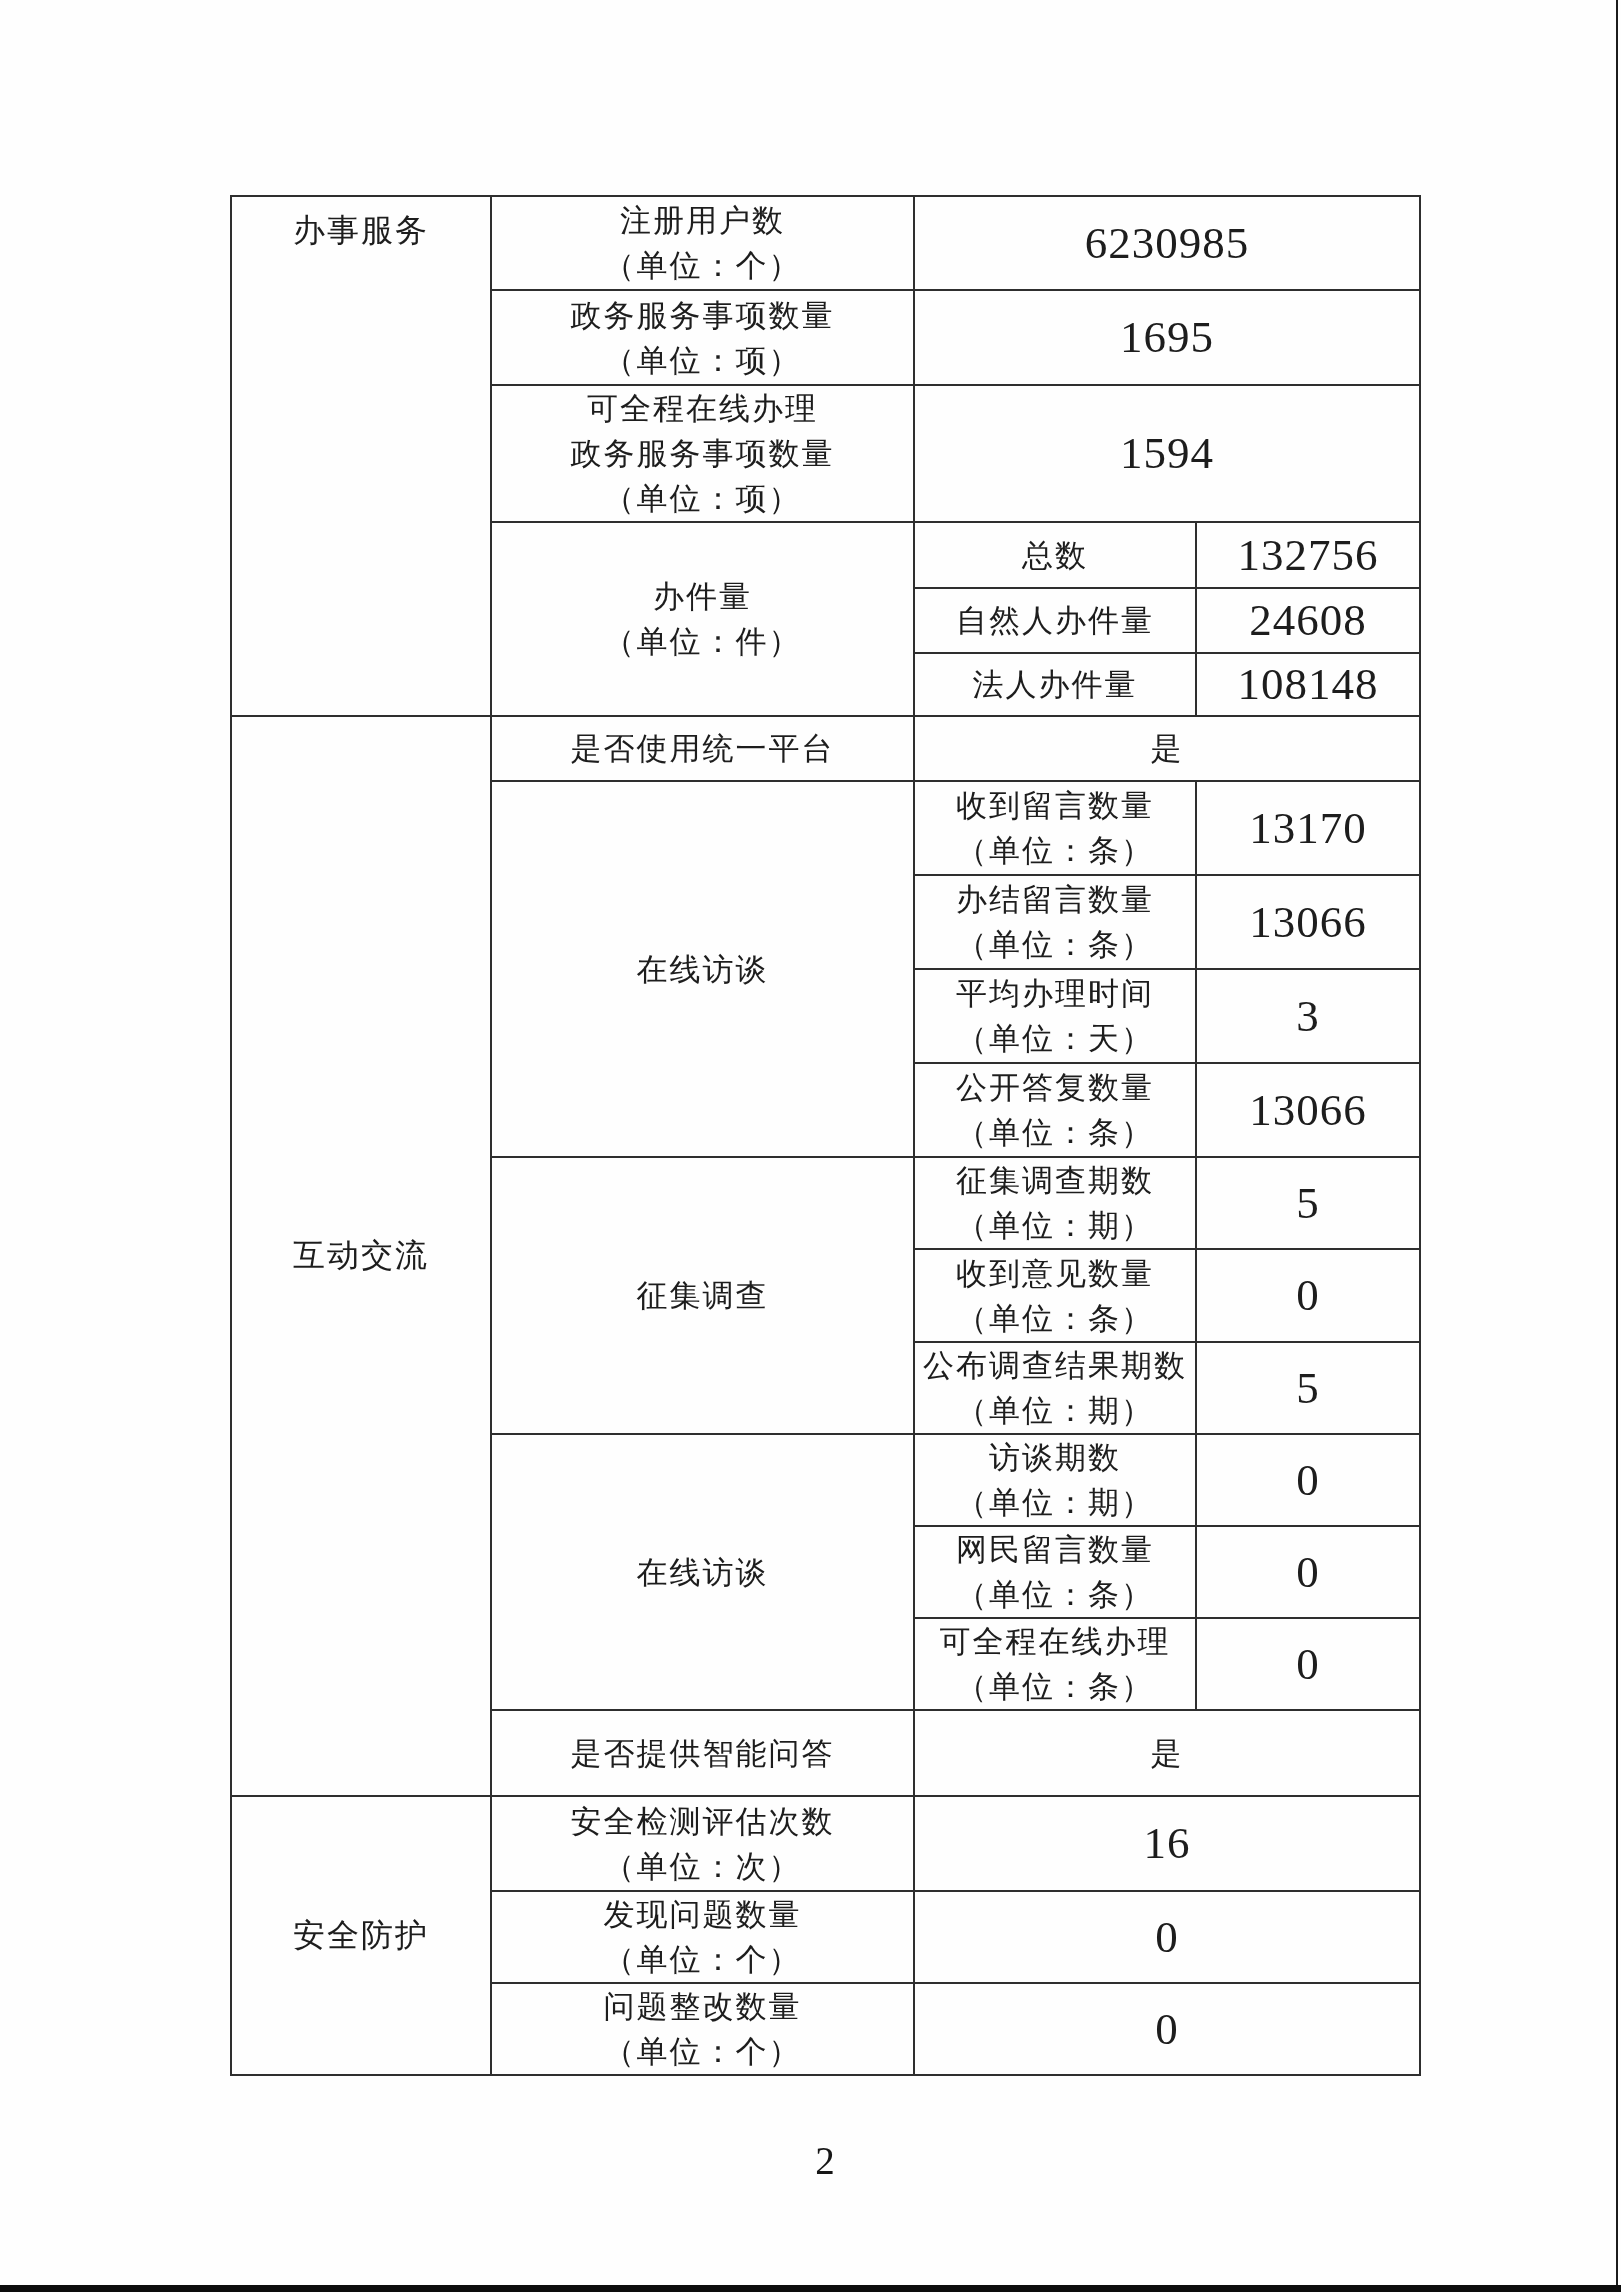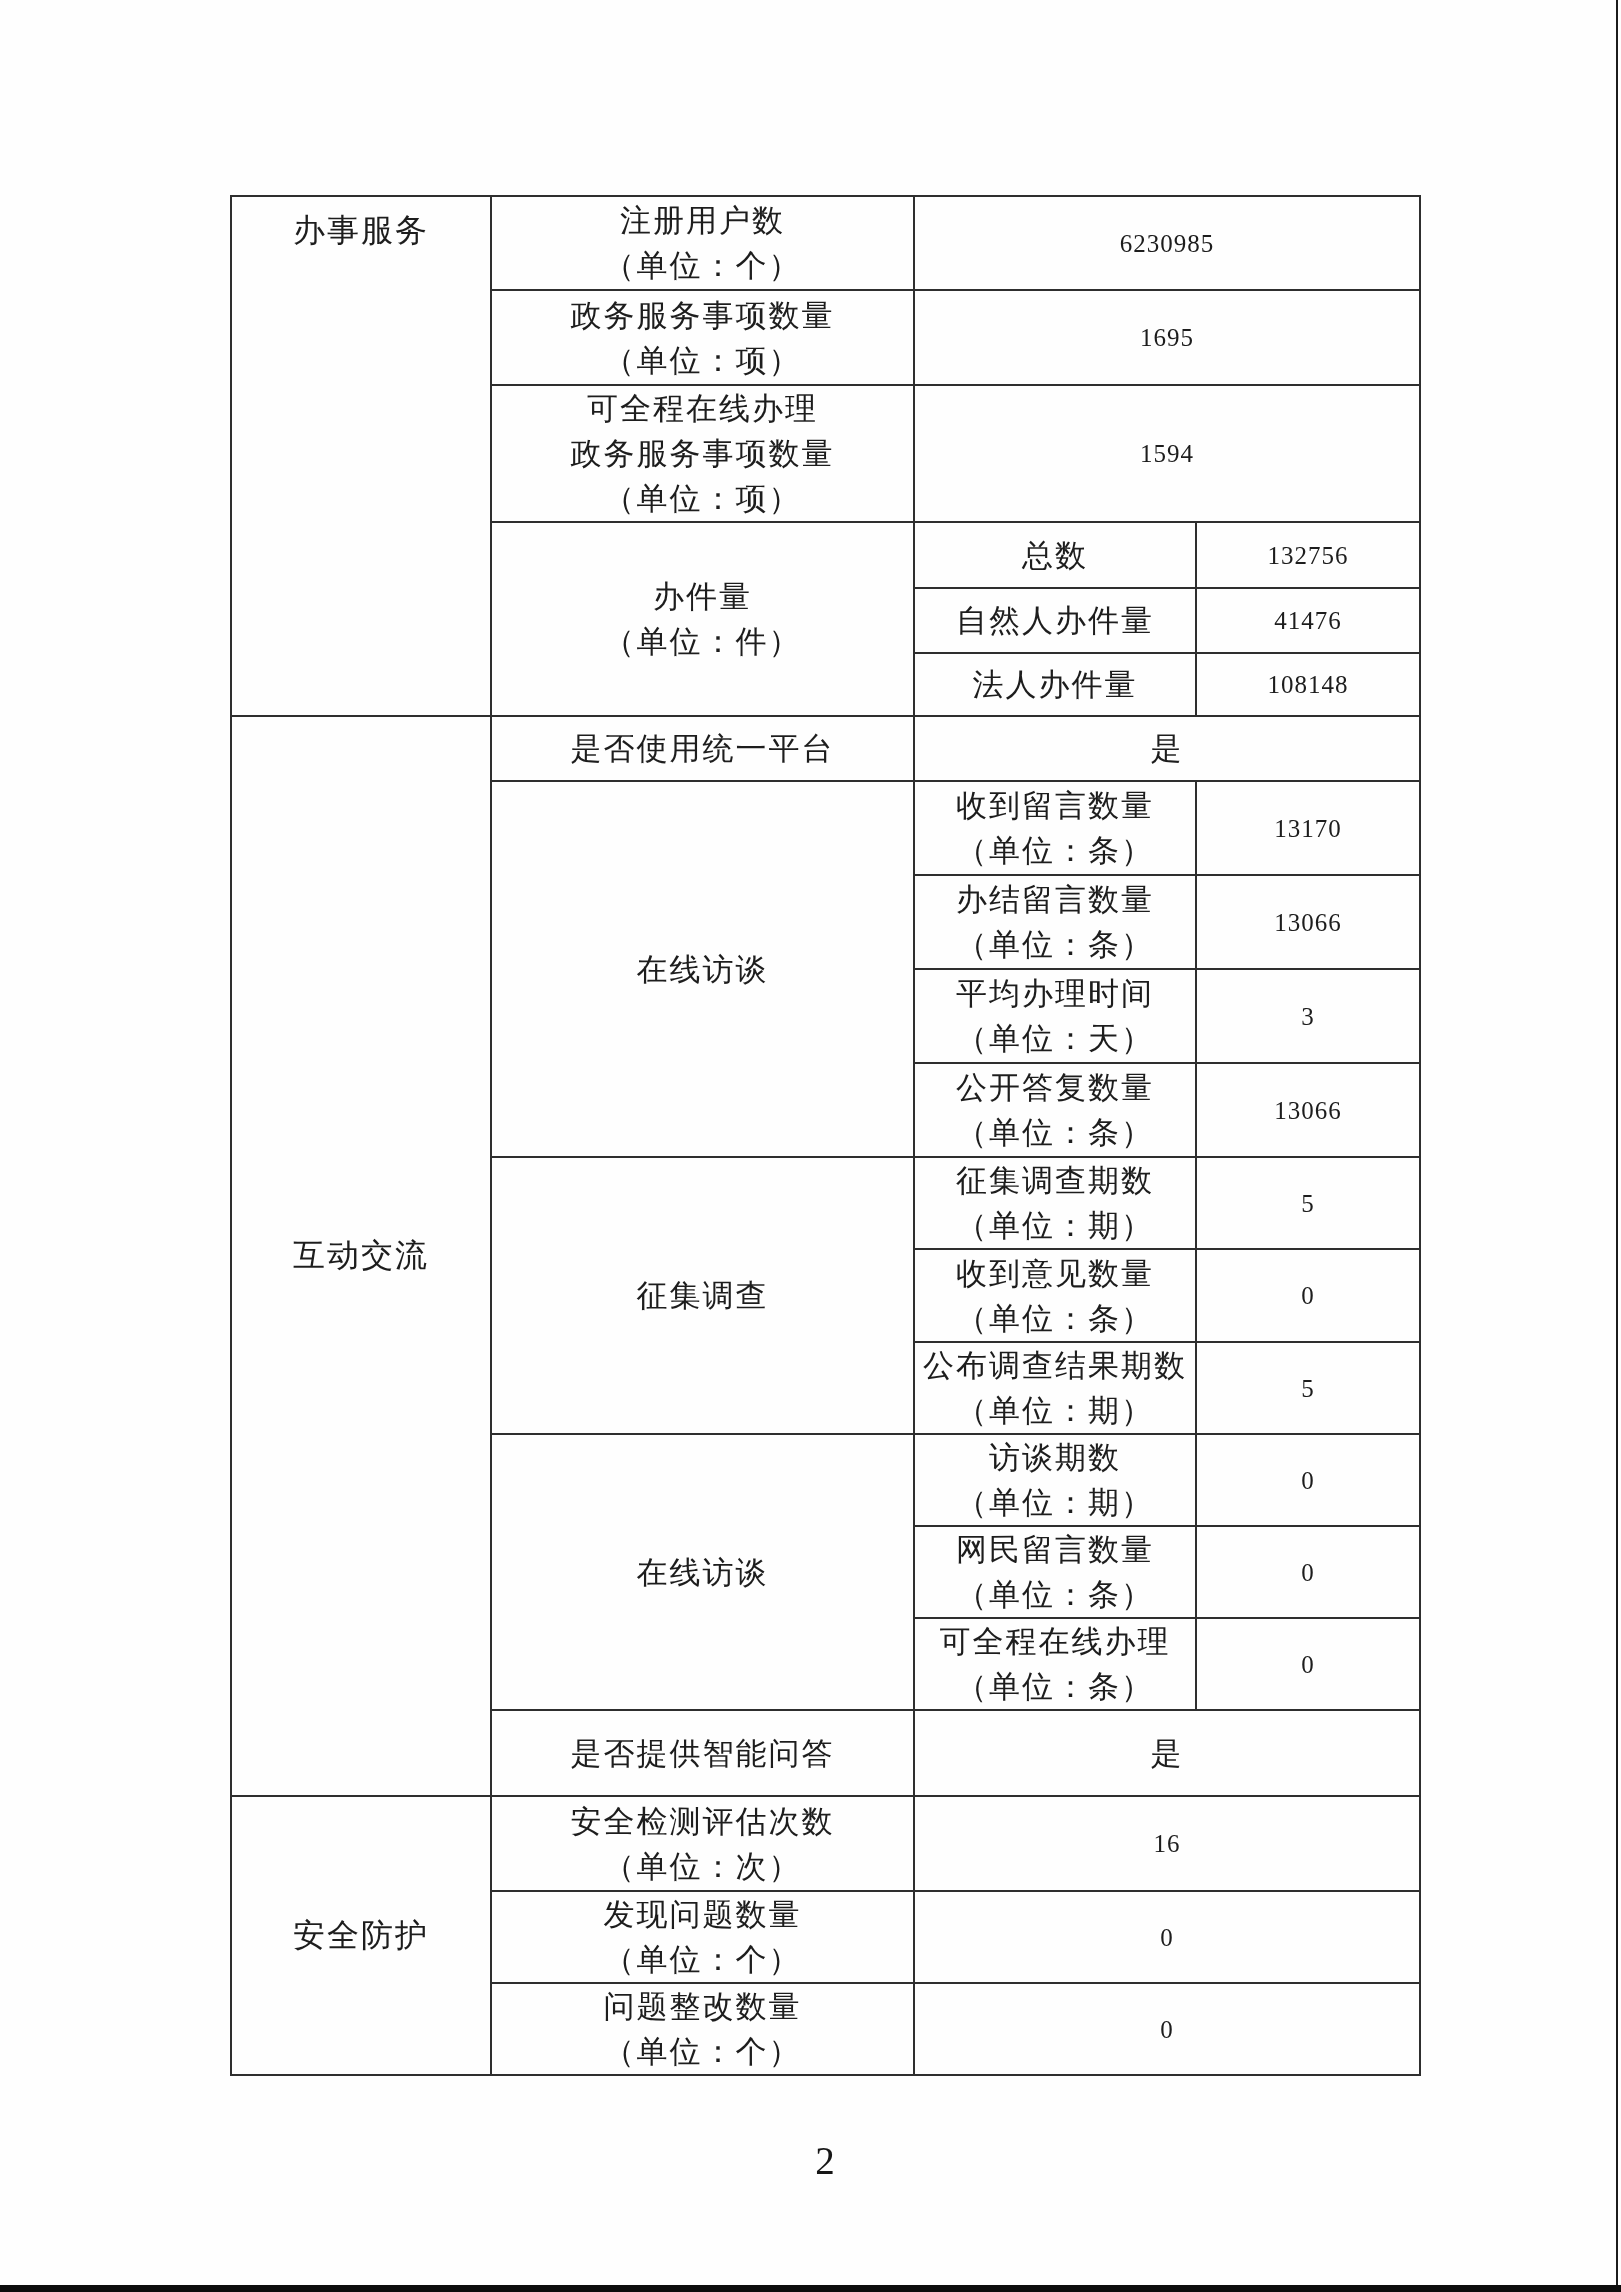--- a/index.html
+++ b/index.html
@@ -37,21 +37,21 @@
     vertical-align:top;
   }
   td.cat.top .ln{padding-top:11.8px;}
   td.lbl{
     font-size:31px;
     letter-spacing:2px;
     line-height:45px;
     border-radius:32px;
   }
   td.val{
-    font-size:25px;
+    font-size:45px;
     letter-spacing:1px;
     line-height:1;
   }
   .ln{display:block;}
   .page-num{
     position:absolute;
     left:825px;top:2138px;
     transform:translateX(-50%);
     font-size:39px;
     color:#161616;
@@ -114,21 +114,21 @@
     <tr style="height:66px">
       <td class="lbl" rowspan="3">
         <span class="ln">办件量</span>
         <span class="ln">（单位：件）</span>
       </td>
       <td class="lbl">总数</td>
       <td class="val">132756</td>
     </tr>
     <tr style="height:65px">
       <td class="lbl">自然人办件量</td>
-      <td class="val">41476</td>
+      <td class="val">24608</td>
     </tr>
     <tr style="height:63px">
       <td class="lbl">法人办件量</td>
       <td class="val">108148</td>
     </tr>
 
     <tr style="height:65px">
       <td class="cat" rowspan="12">
         <span class="ln">互动交流</span>
       </td>

